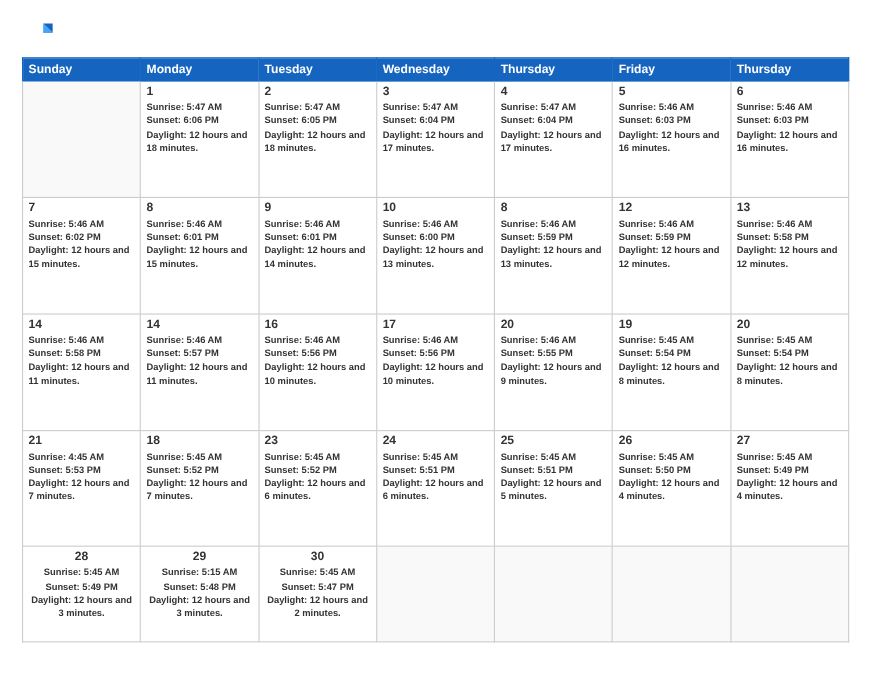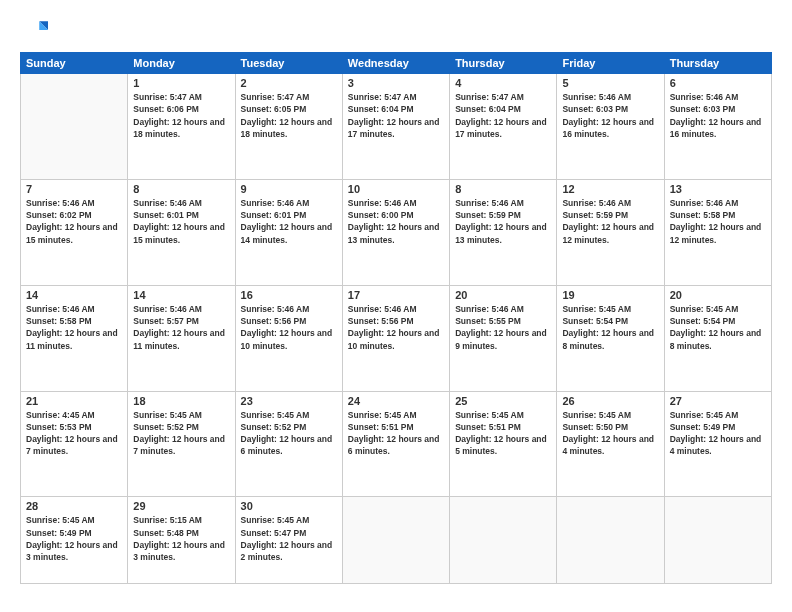--- a/index.html
+++ b/index.html
@@ -96,20 +96,21 @@
       font-size: 8.5px;
       line-height: 1.45;
       color: #333;
       font-weight: bold;
     }
     .empty-cell {
       background: #f9f9f9;
     }
     tr:last-child td {
       height: 72px;
+      text-align: center;
     }
   </style>
 </head>
 <body>
 
 <div class="page">
   <div class="header">
     <div class="logo">
       <svg class="logo-icon" viewBox="0 0 32 32" xmlns="http://www.w3.org/2000/svg">
         <polygon points="22,6 32,6 32,16" fill="#1565c0"></polygon>

